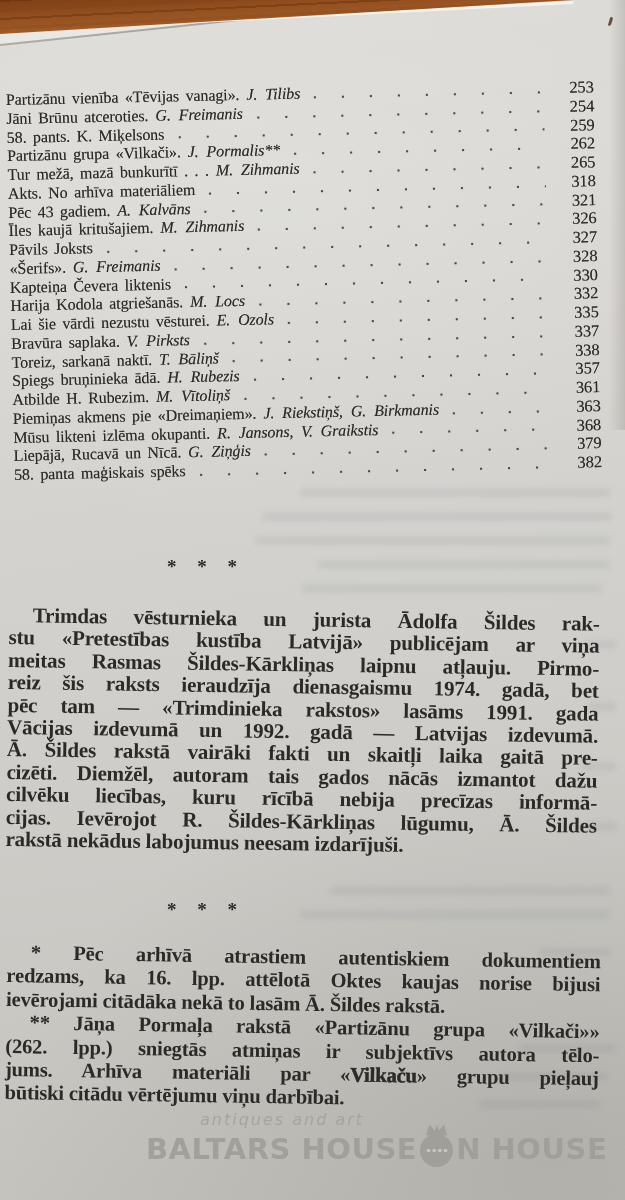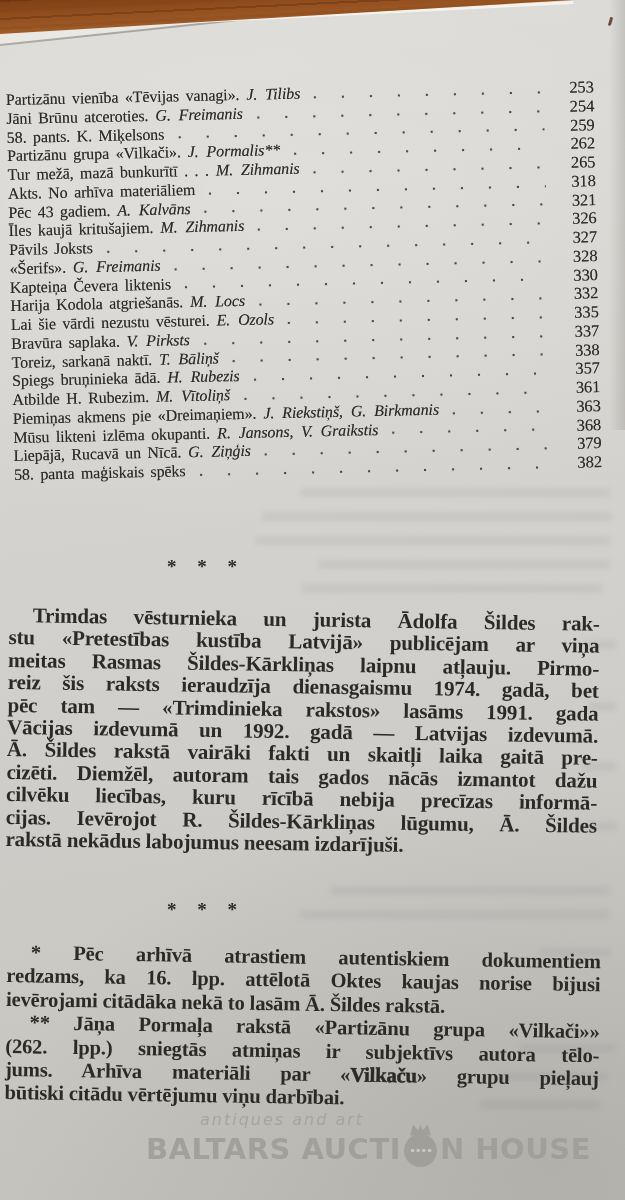--- a/index.html
+++ b/index.html
@@ -295,18 +295,18 @@
     <div class="line"><span>redzams, ka 16. lpp. attēlotā Oktes kaujas norise bijusi</span></div>
     <div class="line nojust"><span>ievērojami citādāka nekā to lasām Ā. Šildes rakstā.</span></div>
     <div class="line first"><span>** Jāņa Pormaļa rakstā «Partizānu grupa «Vilkači»»</span></div>
     <div class="line"><span>(262. lpp.) sniegtās atmiņas ir subjektīvs autora tēlo-</span></div>
     <div class="line"><span>jums. Arhīva materiāli par «</span><span class="b">Vilkaču</span><span>» grupu pieļauj</span></div>
     <div class="line nojust"><span>būtiski citādu vērtējumu viņu darbībai.</span></div>
   </div>
 
 <div class="wm-script">antiques and art</div>
 <div class="wm">
-  <span>BALTARS AUCTI</span>
+  <span>BALTARS HOUSE</span>
   <span class="wm-icon">
       <span class="wm-dots"></span>
     </span>
   <span>N HOUSE</span>
 </div>
 
 </body></html>

